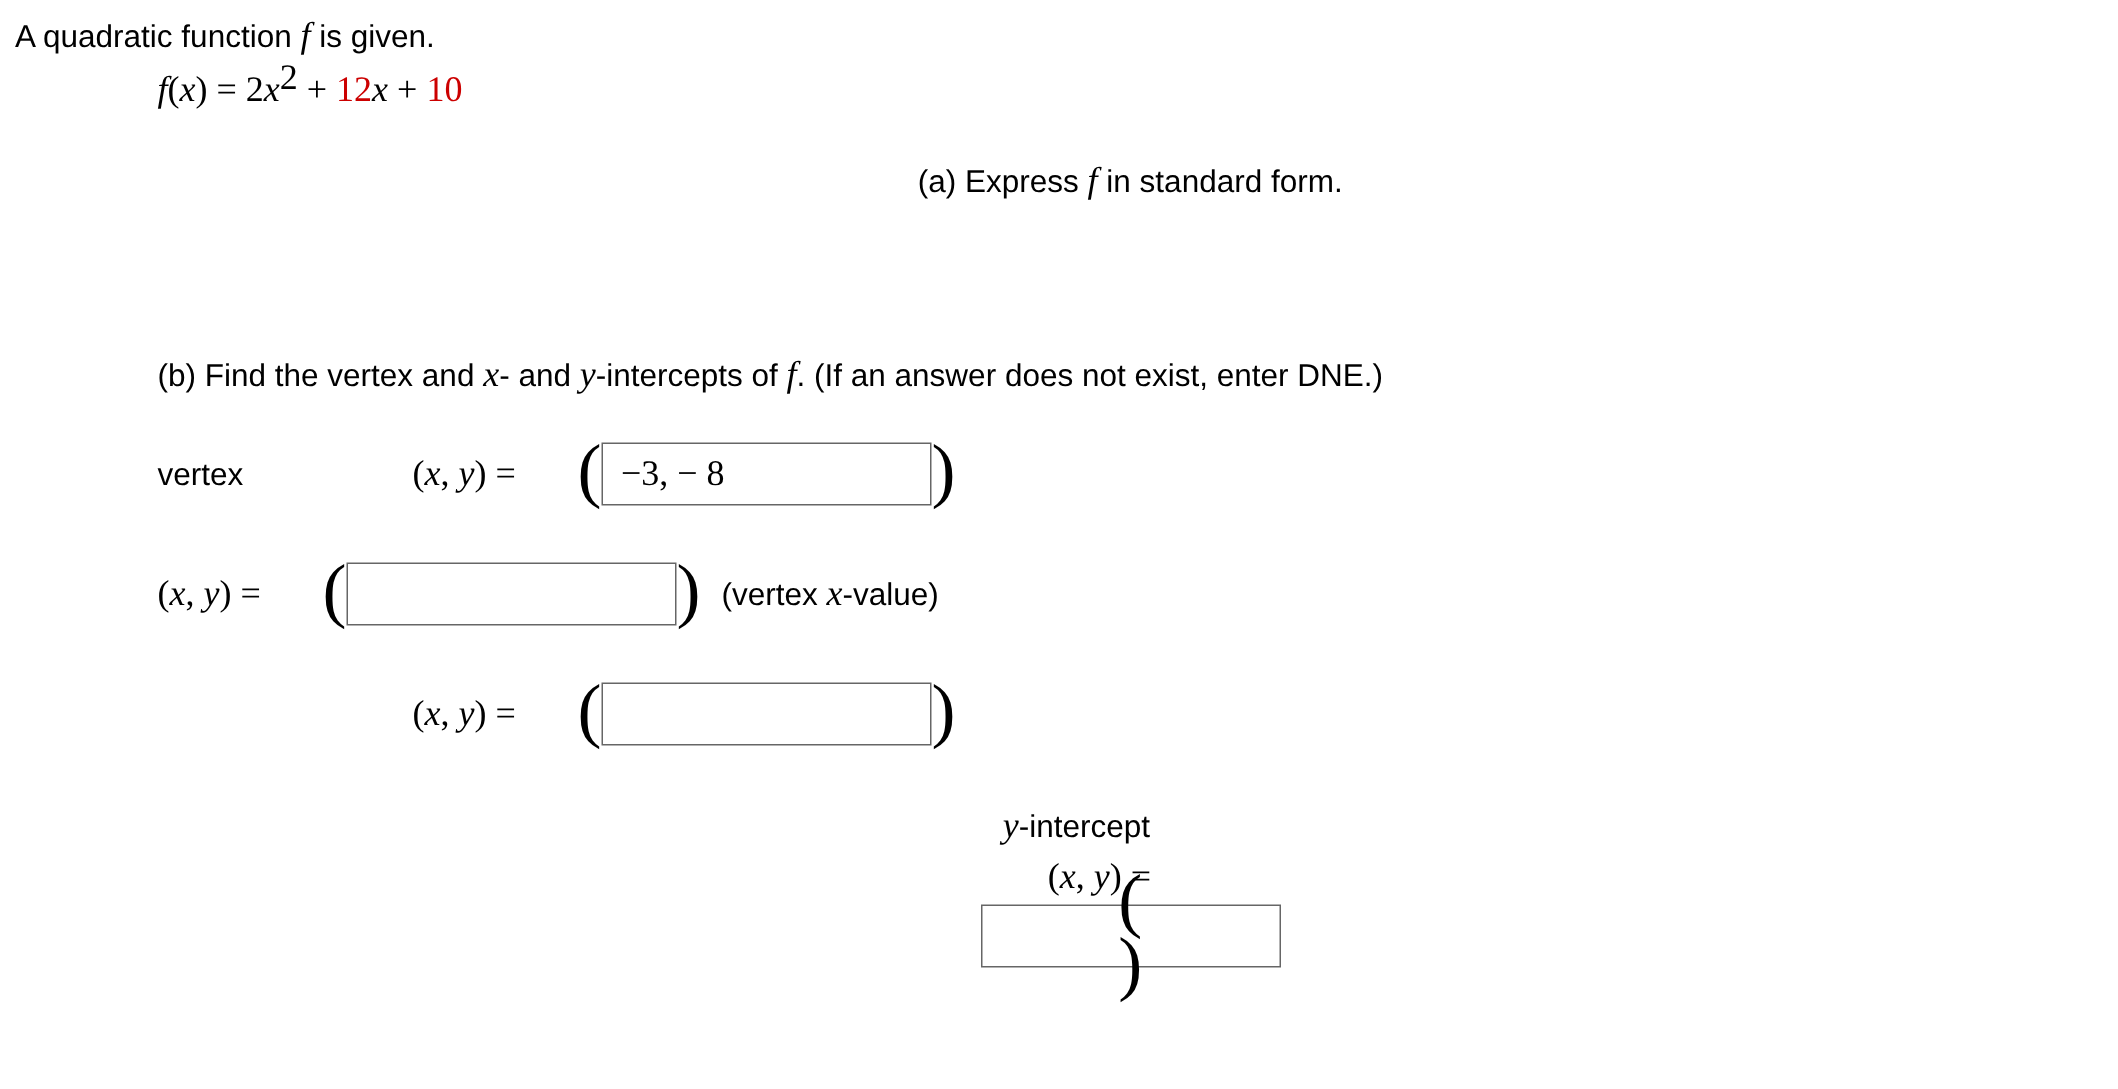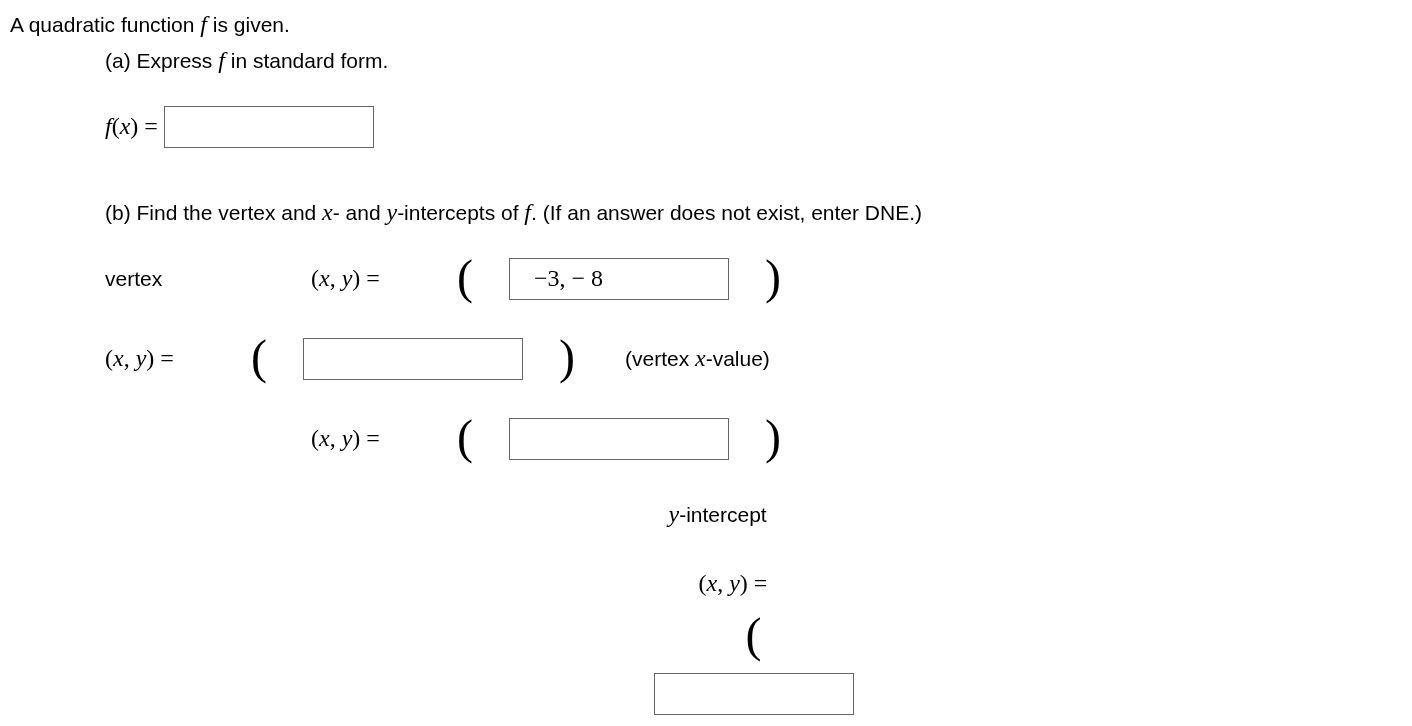--- a/index.html
+++ b/index.html
@@ -31,31 +31,30 @@
   }
   sup {
     font-size: 0.7em;
     vertical-align: super;
     line-height: 0;
   }
   input.answer-box {
     font-family: "Times New Roman", Times, serif;
     font-size: 24px;
     height: 42px;
-    padding: 2px 24px;
+    padding: 2px 12px;
     border: 1px solid #666;
     background: #fff;
     box-sizing: border-box;
     vertical-align: middle;
   }
   .row {
     display: flex;
     align-items: center;
     margin-bottom: 38px;
-    gap: 36px;
   }
   .label-col {
     width: 170px;
     flex-shrink: 0;
   }
   .xy-col {
     width: 110px;
     flex-shrink: 0;
     white-space: nowrap;
   }
@@ -86,37 +85,34 @@
 </style>
 </head>
 <body>
 
 <div class="intro">
   <span>A quadratic function </span><span class="math-i">f</span><span> is given.</span>
 </div>
 
 <div class="indent">
 
+  <div class="section">
+    <span class="math-i">f</span><span class="math">(</span><span class="math-i">x</span><span class="math">) = 2</span><span class="math-i">x</span><sup class="math">2</sup><span class="math"> + </span><span class="math red">12</span><span class="math-i">x</span><span class="math"> + </span><span class="math red">10</span>
+  </div>
 
   <div class="section">
-    <div style="margin-bottom:29px;">
+    <div style="margin-bottom:2px;text-align:center;">
       <span>(a) Express </span><span class="math-i">f</span><span> in standard form.</span>
-    </div>
-    <div class="eq-line">
-      <span class="fx-label">
-        <span class="math-i">f</span><span class="math">(</span><span class="math-i">x</span><span class="math">) = </span>
-      </span>
-      <input type="text" class="answer-box" style="width: 210px; margin-left: 6px;" value="">
     </div>
   </div>
 
   <div style="height:20px;"></div>
 
   <div class="section">
-    <div style="margin-bottom:28px;">
+    <div style="margin-bottom:28px;margin-top:47px;">
       <span>(b) Find the vertex and </span><span class="math-i">x</span><span>- and </span><span class="math-i">y</span><span>-intercepts of </span><span class="math-i">f</span><span>. (If an answer does not exist, enter DNE.)</span>
     </div>
 
     <div class="row">
       <div class="label-col">vertex</div>
       <div class="xy-col">
         <span class="math">(</span><span class="math-i">x</span><span class="math">, </span><span class="math-i">y</span><span class="math">) = </span>
       </div>
       <span class="paren">(</span>
       <input type="text" class="answer-box" style="width: 220px;" value="−3, − 8">

